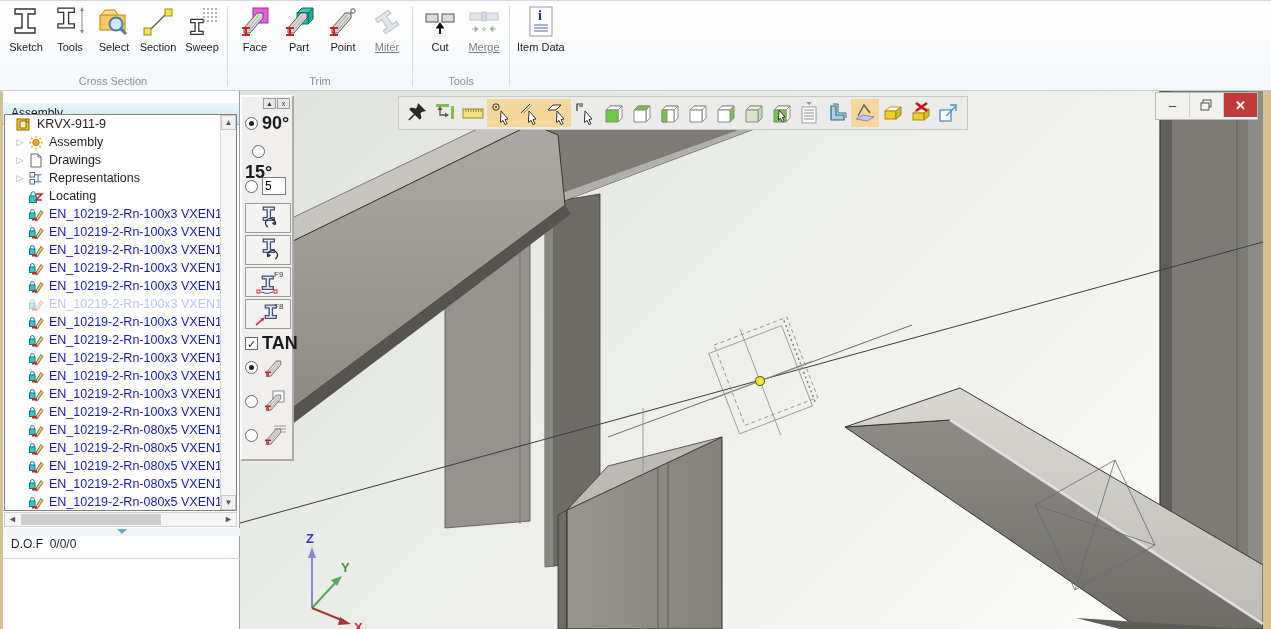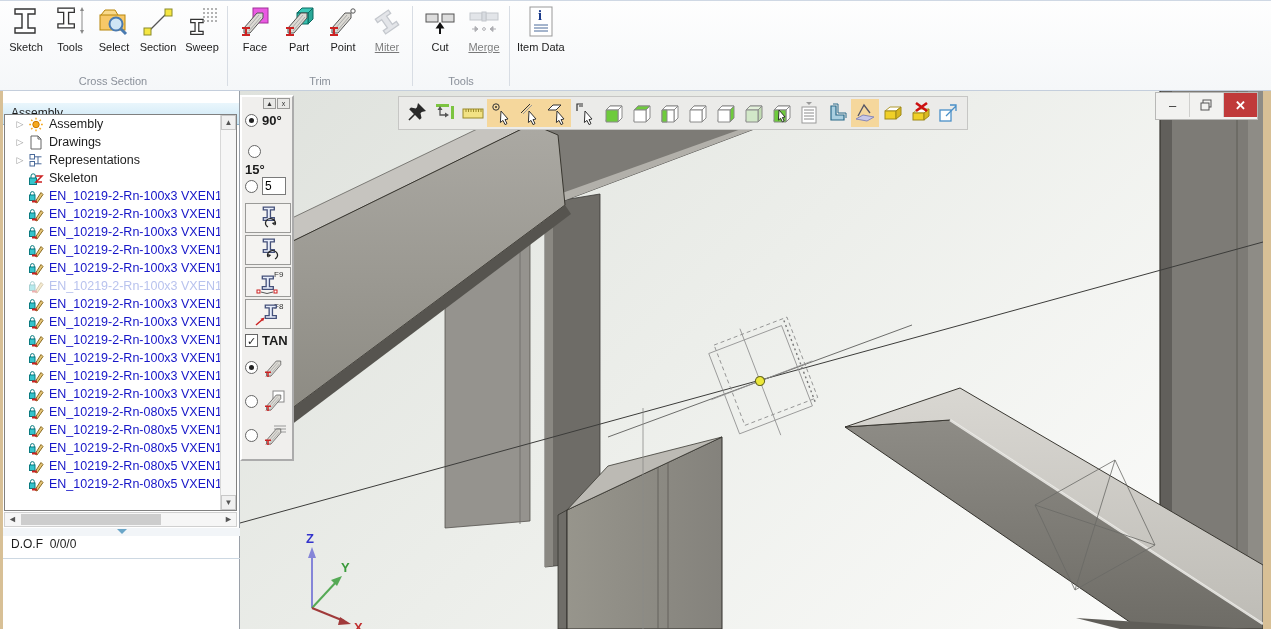--- a/index.html
+++ b/index.html
@@ -63,21 +63,21 @@
               border:2px outset #fff;box-sizing:border-box;z-index:30;}
   .tp-titlebar{position:absolute;top:1px;right:2px;display:flex;gap:1px;}
   .tp-mini{width:13px;height:11px;background:#e8e8e6;border:1px solid #9a9a98;font-size:7px;
            line-height:9px;text-align:center;color:#333;box-sizing:border-box;}
   .tp-row{position:absolute;left:3px;display:flex;align-items:center;gap:4px;}
   .radio{width:13px;height:13px;border:1px solid #666;border-radius:50%;background:#fff;
          flex:none;position:relative;box-sizing:border-box;}
   .radio.on:after{content:"";position:absolute;left:3px;top:3px;width:5px;height:5px;border-radius:50%;background:#222;}
   .chk{width:13px;height:13px;border:1px solid #666;background:#fff;flex:none;font-size:11px;
        line-height:12px;text-align:center;color:#222;box-sizing:border-box;}
-  .tp-lbl{font-weight:bold;font-size:13px;}
+  .tp-lbl{font-weight:bold;font-size:18px;}
   .tp-input{width:24px;height:18px;border:1px solid #7a7a7a;font-size:12px;padding:0 2px;box-sizing:border-box;}
   .tp-btn{position:absolute;left:3px;width:46px;height:30px;background:#f4f3f1;border:1px solid #9a9a98;
           box-sizing:border-box;display:flex;align-items:center;justify-content:center;}
 </style>
 </head>
 <body>
 
 <div id="app">
 
   <div class="ribbon" id="ribbon-groups">
@@ -262,20 +262,31 @@
         <div class="grp-label"></div>
       </div>
     </div>
 
   <div class="frame" style="left:0;top:91px;width:3px;height:538px;"></div>
   <div class="frame" style="left:1263px;top:91px;width:8px;height:538px;"></div>
 
   <div class="left-panel">
     <div class="panel-header">Assembly</div>
     <div class="tree-box" id="tree-rows">
+      <div class="trow" style="padding-left: 10px;">
+          <span class="tw" style="width: 0px;"></span>
+          <span class="ticon">
+            <svg width="16" height="15" viewBox="0 0 16 15" xmlns="http://www.w3.org/2000/svg">
+              <rect x="1" y="2" width="12" height="11" fill="#f6c81e" stroke="#8a6a00"></rect>
+              <path d="M4 4h6v7H4z" fill="#fff" fill-opacity=".75" stroke="#8a6a00"></path>
+              <path d="M10 2v3h3" fill="none" stroke="#8a6a00"></path>
+            </svg>
+          </span>
+          <span class="tlbl">KRVX-911-9</span>
+        </div>
         <div class="trow" style="padding-left: 8px;">
           <span class="tw">▷</span>
           <span class="ticon">
             <svg width="16" height="15" viewBox="0 0 16 15" xmlns="http://www.w3.org/2000/svg">
               <circle cx="8" cy="7.5" r="3.2" fill="#f6a81e" stroke="#c87800"></circle>
               <line x1="13" y1="7.5" x2="14.8" y2="7.5" stroke="#f6a81e" stroke-width="1.4"></line>
               <line x1="11.535533905932738" y1="11.035533905932738" x2="12.808326112068524" y2="12.308326112068523" stroke="#f6a81e" stroke-width="1.4"></line>
               <line x1="8" y1="12.5" x2="8" y2="14.3" stroke="#f6a81e" stroke-width="1.4"></line>
               <line x1="4.464466094067262" y1="11.035533905932738" x2="3.1916738879314774" y2="12.308326112068524" stroke="#f6a81e" stroke-width="1.4"></line>
               <line x1="3" y1="7.500000000000001" x2="1.2000000000000002" y2="7.500000000000001" stroke="#f6a81e" stroke-width="1.4"></line>
@@ -309,21 +320,21 @@
         </div>
         <div class="trow" style="padding-left: 8px;">
           <span class="tw"></span>
           <span class="ticon">
             <svg width="16" height="15" viewBox="0 0 16 15" xmlns="http://www.w3.org/2000/svg">
               <path d="M3 7V5a2.2 2.2 0 0 1 4.4 0v2" fill="none" stroke="#0a7a80"></path>
               <rect x="1.5" y="7" width="7" height="6.5" fill="#35c4cc" stroke="#0a7a80"></rect>
               <path d="M8 5h6l-6 6h6" stroke="#cc2222" stroke-width="1.5" fill="none"></path>
             </svg>
           </span>
-          <span class="tlbl">Skeleton</span>
+          <span class="tlbl">Locating</span>
         </div>
         <div class="trow part" style="padding-left: 8px;">
           <span class="tw"></span>
           <span class="ticon">
             <svg width="16" height="15" viewBox="0 0 16 15" xmlns="http://www.w3.org/2000/svg">
               <path d="M2.5 6V4.5a1.9 1.9 0 0 1 3.8 0V6" fill="none" stroke="#0a7a80"></path>
               <rect x="1.5" y="6" width="5.5" height="5.5" fill="#35c4cc" stroke="#0a7a80"></rect>
               <polygon points="7,13 13,3.5 15,5.5 9,14" fill="#e8c87a" stroke="#8a6a20"></polygon>
               <path d="M4 12.5h5" stroke="#cc2222" stroke-width="2"></path>
             </svg>

